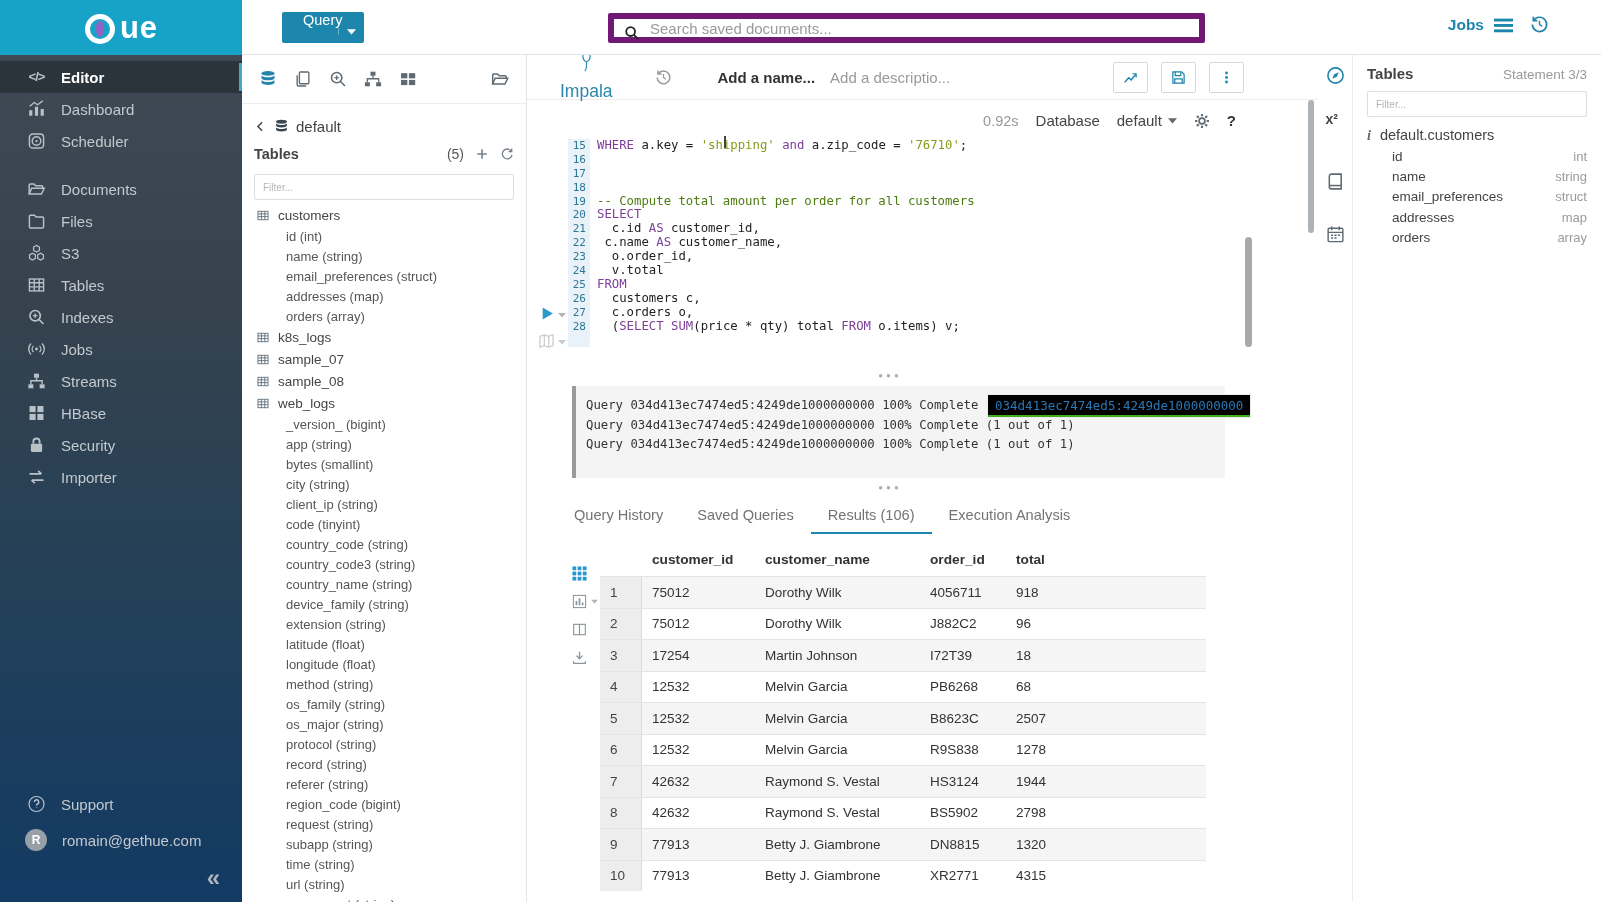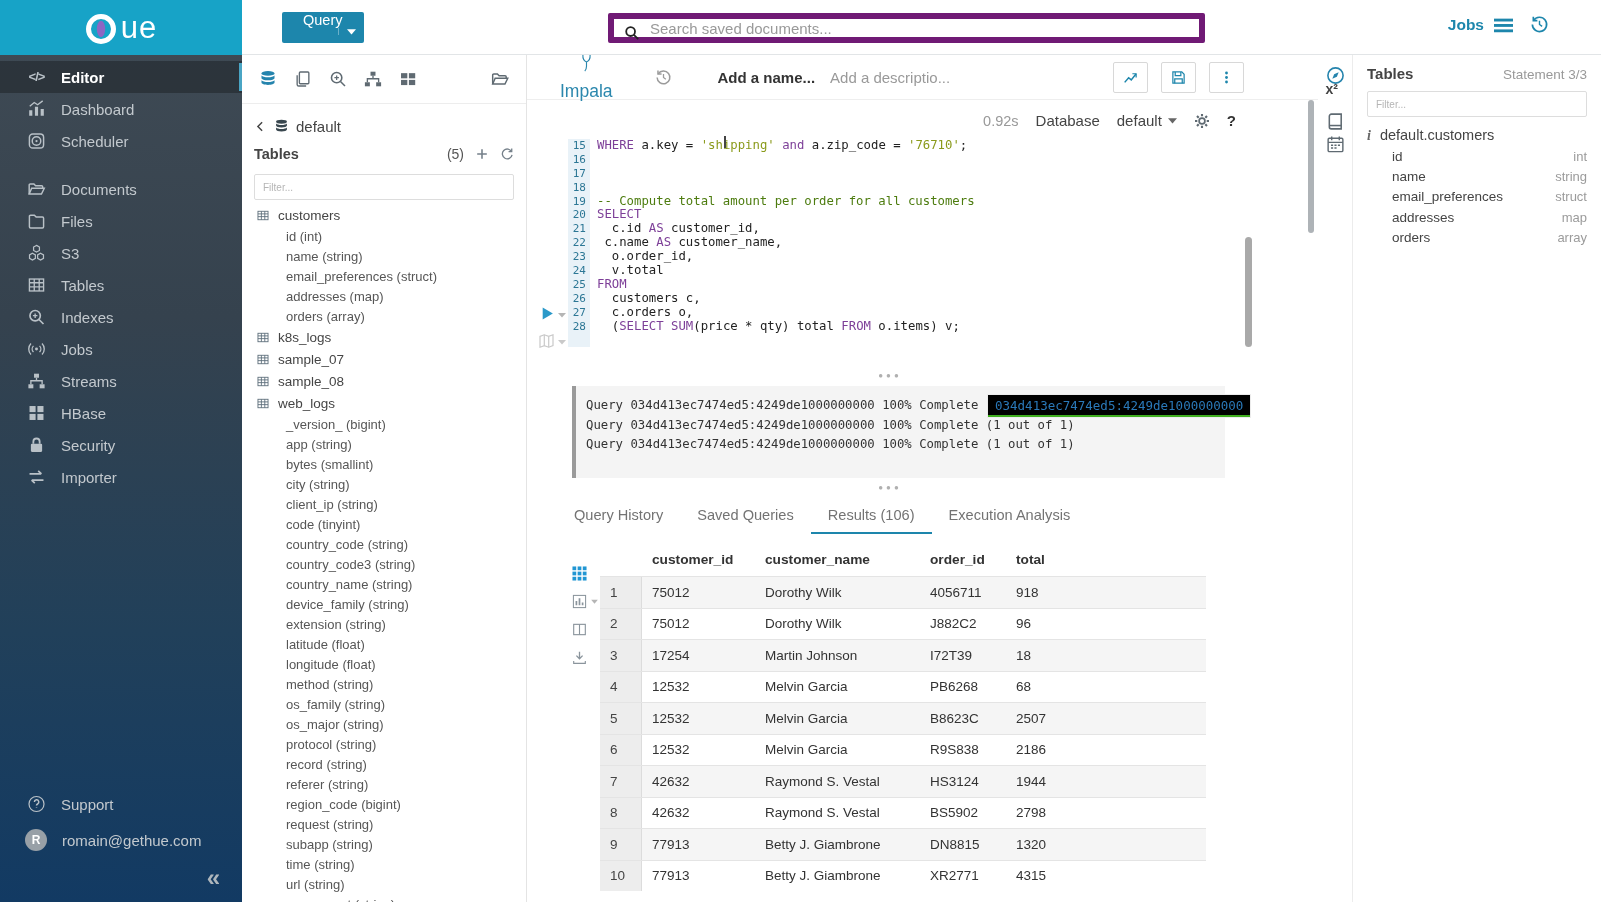--- a/index.html
+++ b/index.html
@@ -7,21 +7,21 @@
     font-family:"Liberation Sans", sans-serif; }
   .icon { display:inline-block; line-height:0; }
   .icon svg { width:100%; height:100%; display:block; }
   .txt-ic { font-style:normal; }
 
   
   .sidebar { position:absolute; left:0; top:0; width:242px; height:902px;
     background:linear-gradient(180deg,#404b55 0%, #35424e 35%, #21405a 70%, #123a63 100%); }
   .logo-area { height:55px; background:#17a3c7; display:flex; align-items:center; justify-content:center; cursor:pointer; }
   .logo-h svg { display:block; }
-  .logo-txt { color:#fff; font-size:31px; font-weight:normal; letter-spacing:1px; margin-left:2px; }
+  .logo-txt { color:#fff; font-size:31px; font-weight:bold; letter-spacing:1px; margin-left:2px; }
   .nav { padding-top:6px; }
   .nav-item { height:32px; display:flex; align-items:center; padding-left:27px; gap:15px;
     color:#c3c9ce; font-size:15px; cursor:pointer; position:relative; }
   .nav-item .nav-icon { width:19px; height:18px; color:#b9c1c7; display:flex; align-items:center; justify-content:center; }
   .nav-item .nav-icon .txt-ic { font-size:13px; letter-spacing:-1px; }
   .nav-item.active { background:rgba(0,0,0,0.28); color:#fff; font-weight:bold; }
   .nav-item.active::after { content:""; position:absolute; right:0; top:2px; bottom:2px; width:3px; background:#4aa5c4; }
   .nav-item.group-start { margin-top:16px; }
   .side-footer { position:absolute; left:0; right:0; bottom:10px; }
   .side-footer .nav-item { height:36px; }
@@ -138,21 +138,21 @@
   .rt-head > div { padding-left:10px; }
   .rt-body .rt-row { height:31.5px; border-top:1px solid #e4e4e4; cursor:default; }
   .rt-body .rt-row:nth-child(odd) { background:#f5f5f5; }
   .rt-body .rt-row > div { padding-left:10px; height:100%; display:flex; align-items:center; }
   .rn { background:#ededed; border-right:1px solid #dcdcdc; color:#444; justify-content:flex-start; }
 
   
   .right-strip { position:absolute; left:1318px; top:55px; width:34px; height:847px; background:#fff; }
   .rs-ic { width:19px; height:19px; margin:0 auto; color:#5f6a72; cursor:pointer; display:block; }
   .rs-ic.first { margin-top:11px; color:#2584ad; }
-  .rs-ic + .rs-ic { margin-top:4px; }
+  .rs-ic + .rs-ic { margin-top:34px; }
   .rs-ic .txt-ic { font-size:14px; color:#444; }
 
   .right-panel { position:absolute; left:1352px; top:55px; width:249px; height:847px; background:#fff;
     border-left:1px solid #ececec; padding:10px 14px 0 14px; }
   .rp-head { display:flex; align-items:baseline; }
   .rp-title { font-weight:bold; font-size:15px; color:#444; }
   .rp-statement { margin-left:auto; color:#999; font-size:13.5px; }
   .rp-filter { margin-top:9px; }
   .rp-table { display:flex; align-items:center; gap:9px; margin-top:10px; color:#444; font-size:14.5px; cursor:pointer; }
   .info-ic { font-family:"Liberation Serif",serif; font-style:italic; font-weight:bold; color:#666; font-size:14px; }
@@ -767,21 +767,21 @@
      <div>12532</div>
           <div>Melvin Garcia</div>
           <div>B8623C</div>
           <div>2507</div>
    </div>
         <div class="rt-row">
      <div class="rn">6</div>
      <div>12532</div>
           <div>Melvin Garcia</div>
           <div>R9S838</div>
-          <div>2186</div>
+          <div>1278</div>
    </div>
         <div class="rt-row">
      <div class="rn">7</div>
      <div>42632</div>
           <div>Raymond S. Vestal</div>
           <div>HS3124</div>
           <div>1944</div>
    </div>
         <div class="rt-row">
      <div class="rn">8</div>

